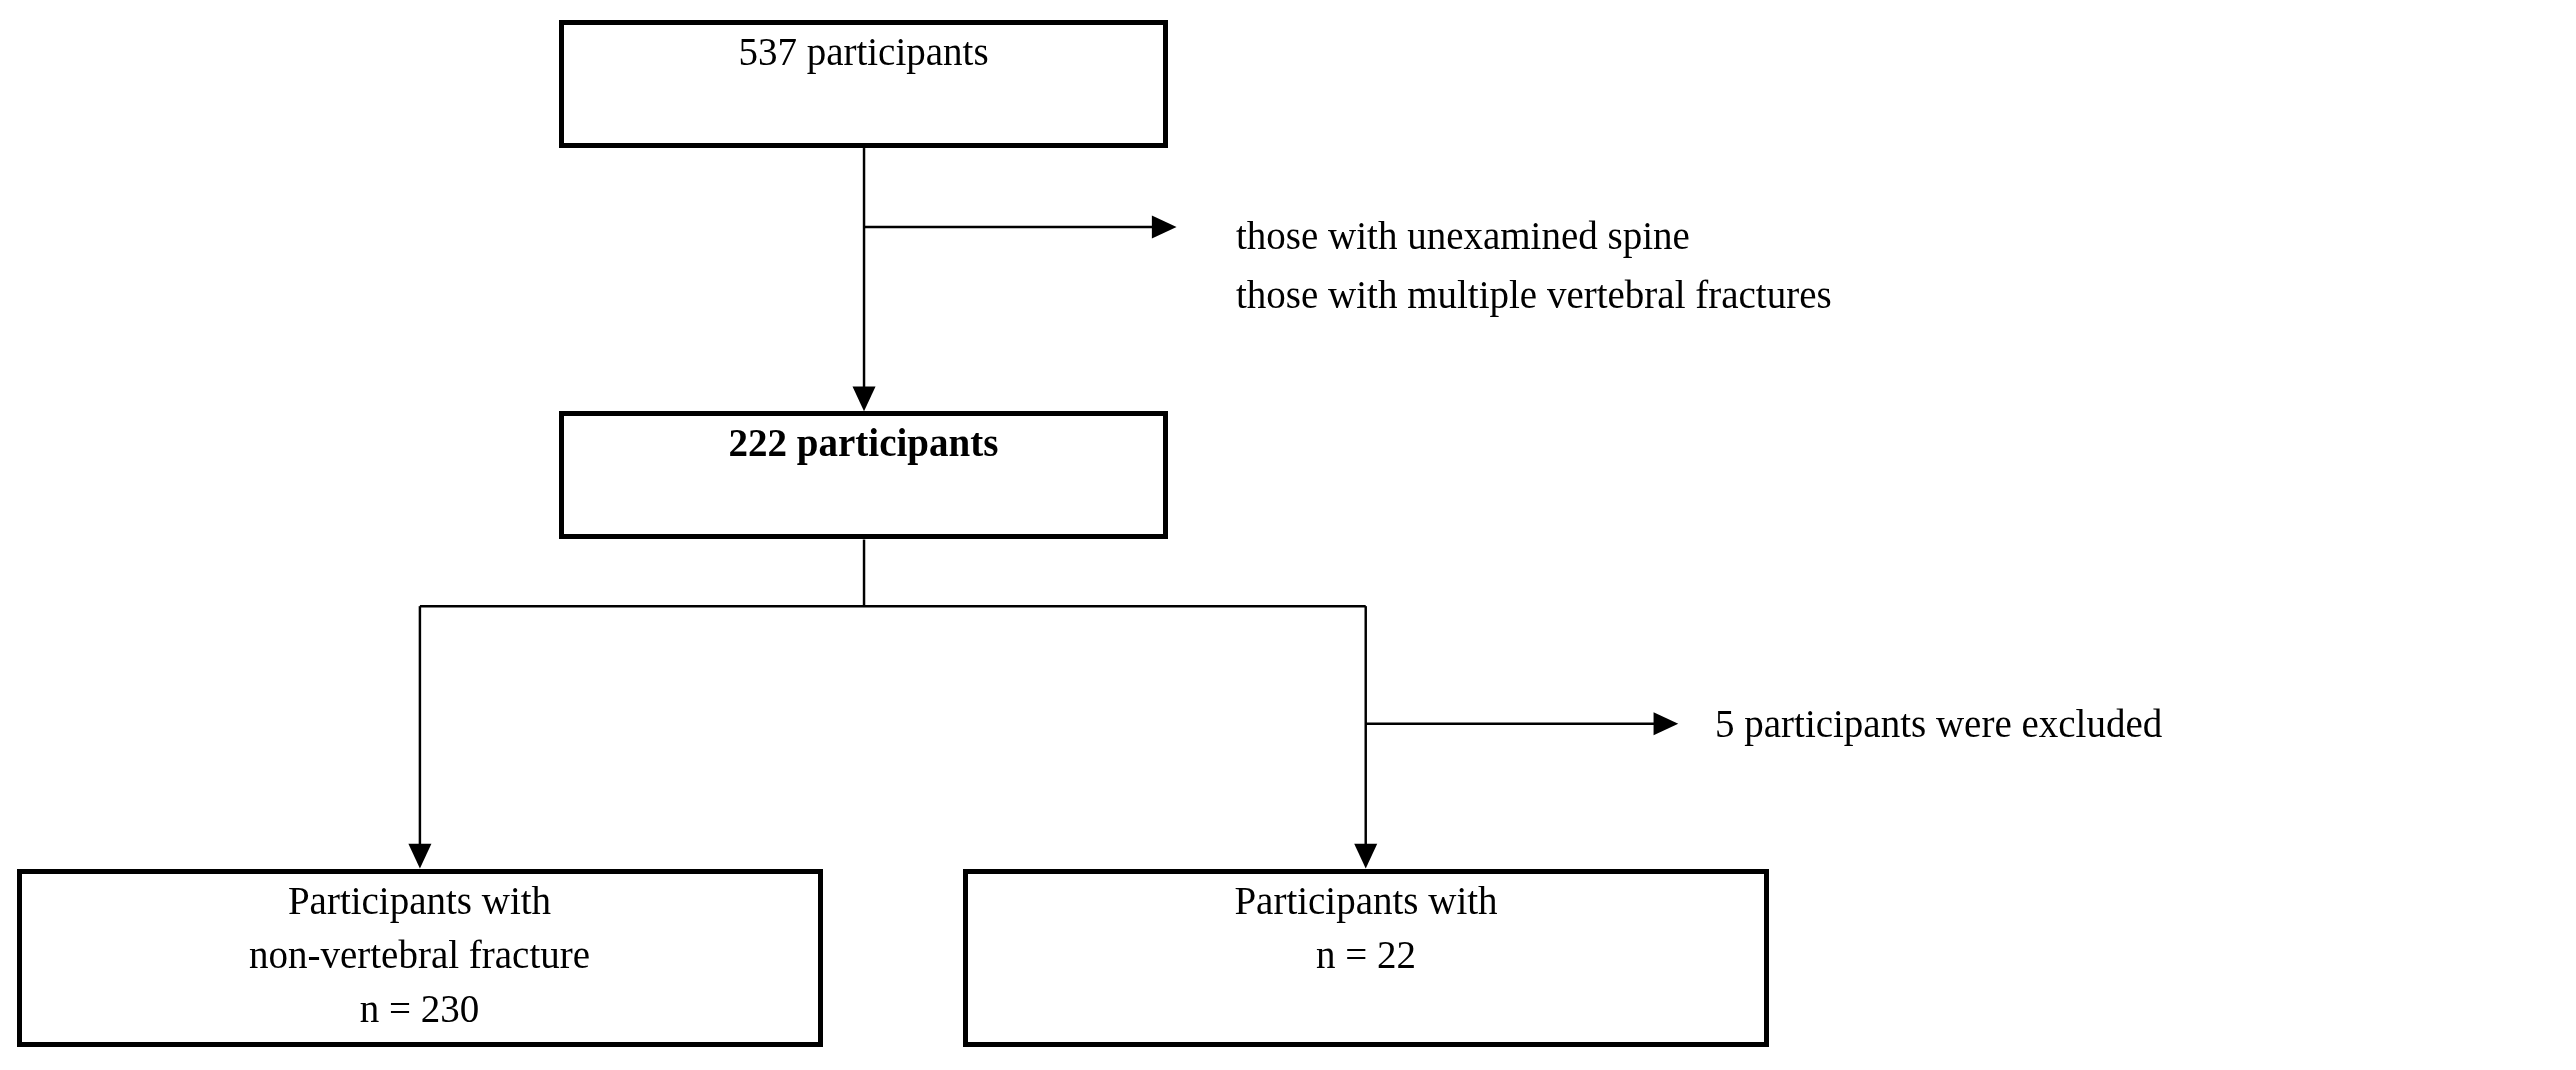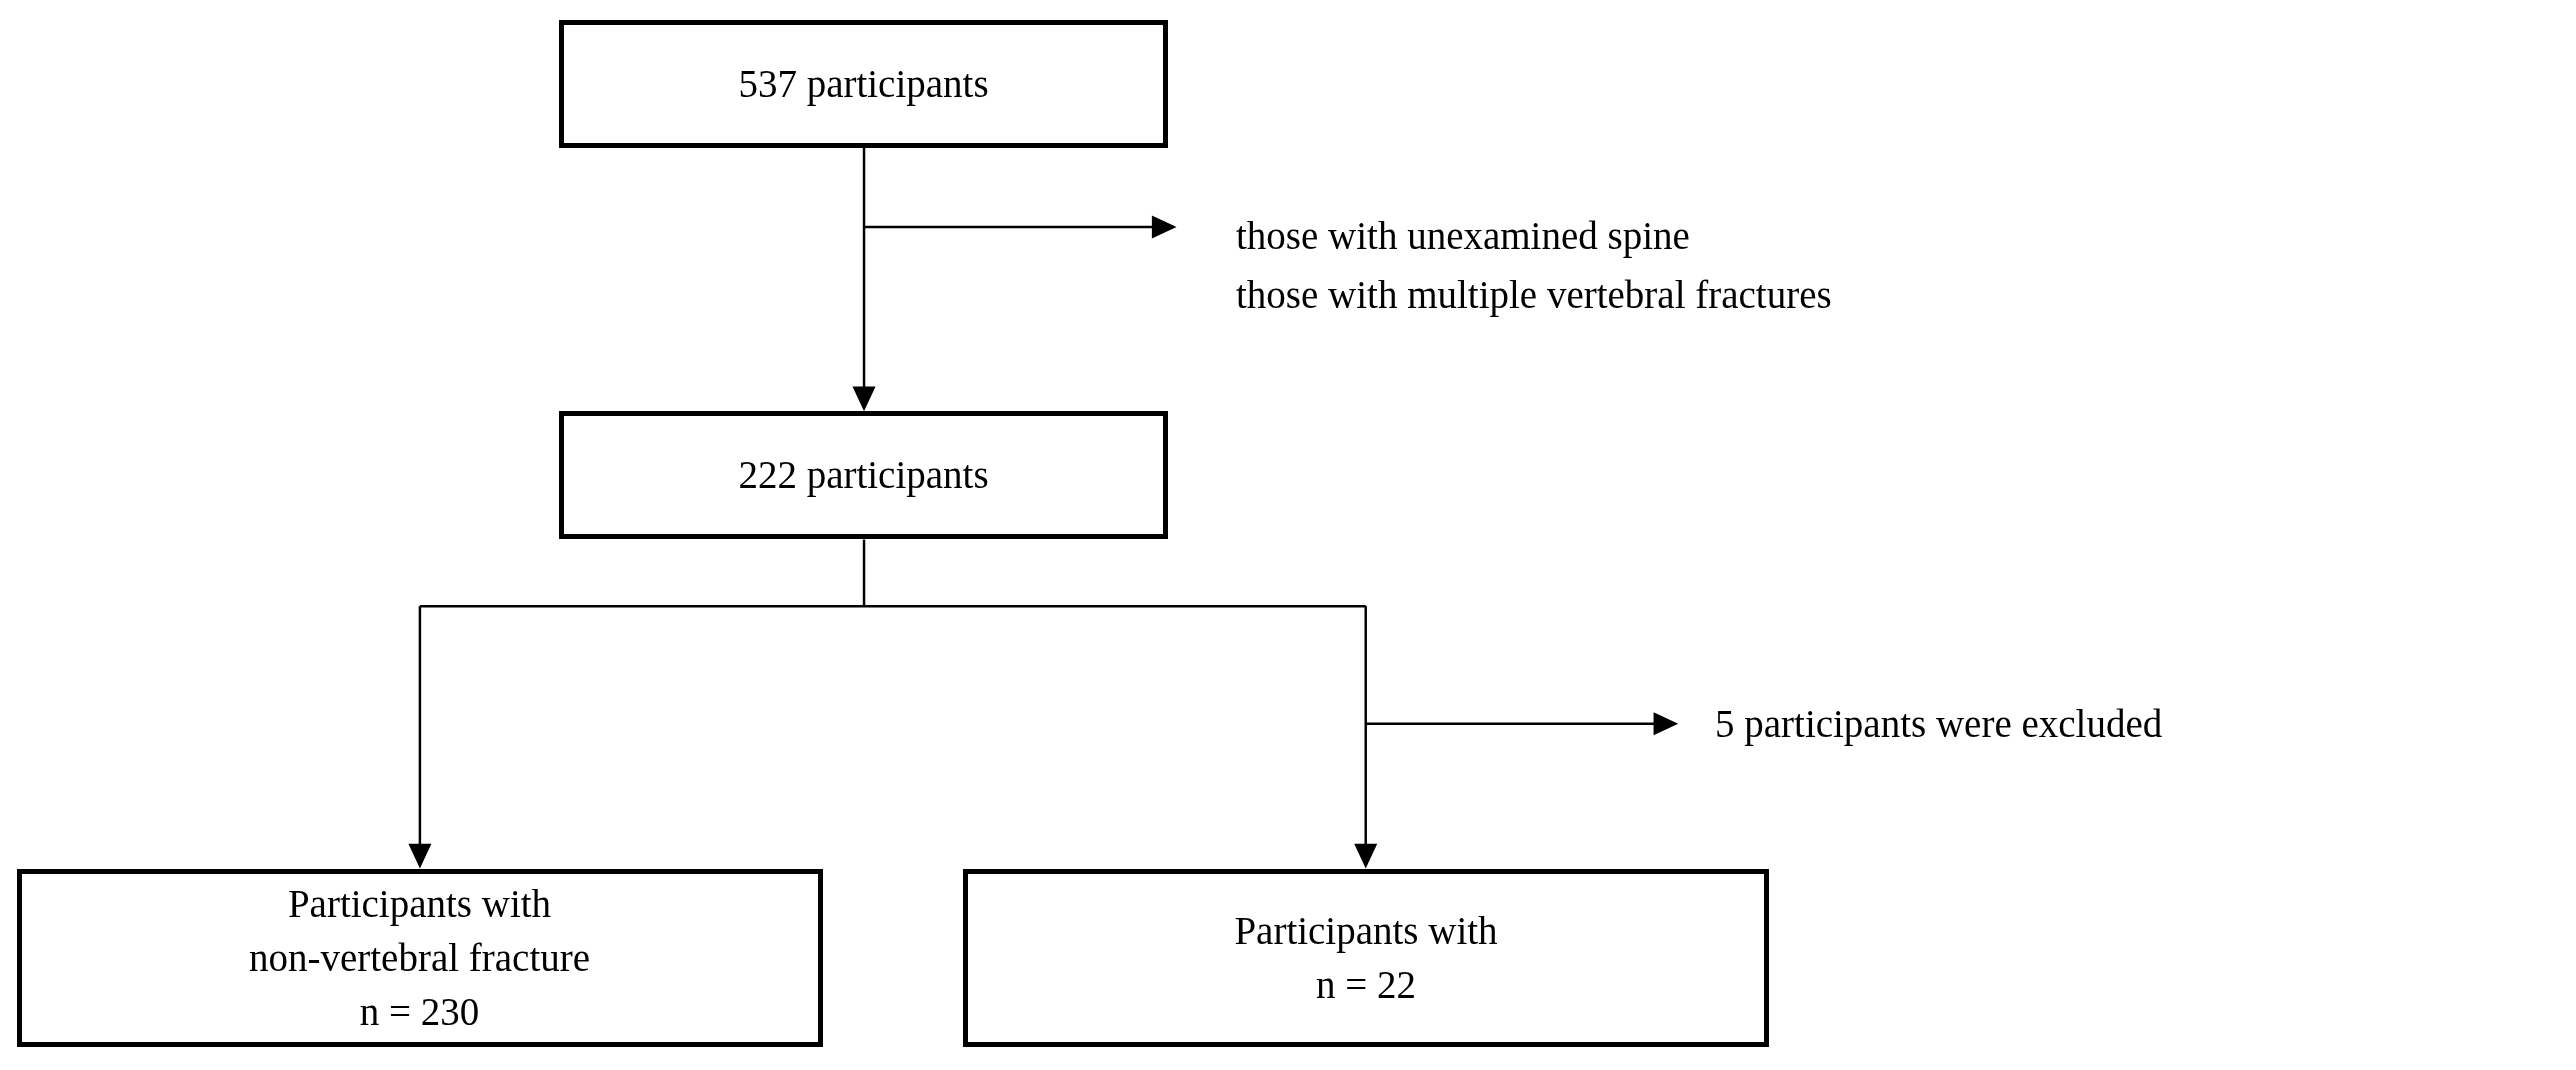--- a/index.html
+++ b/index.html
@@ -20,27 +20,27 @@
     pointer-events: none;
   }
   .box {
     position: absolute;
     box-sizing: border-box;
     border: 5px solid #000000;
     background: #ffffff;
     display: flex;
     flex-direction: column;
     align-items: center;
-    justify-content: center;
+    justify-content: flex-start;
     text-align: center;
     font-size: 39px;
     line-height: 54px;
   }
   .box-total      { left: 559px;  top: 20px;   width: 609px; height: 128px; }
-  .box-eligible   { left: 559px;  top: 411px;  width: 609px; height: 128px; }
+  .box-eligible   { left: 559px;  top: 411px;  width: 609px; height: 128px; font-weight: bold; }
   .box-nonvert    { left: 16.5px;   top: 869px; width: 806px; height: 178px; }
   .box-asymp      { left: 963px; top: 869px; width: 806px; height: 178px; }
   .exclusion {
     position: absolute;
     font-size: 39px;
     line-height: 59px;
     white-space: nowrap;
   }
   .exclusion-1 { left: 1201px; top: 206px; }
   .exclusion-2 { left: 1715px; top: 694px; text-align: center; }

